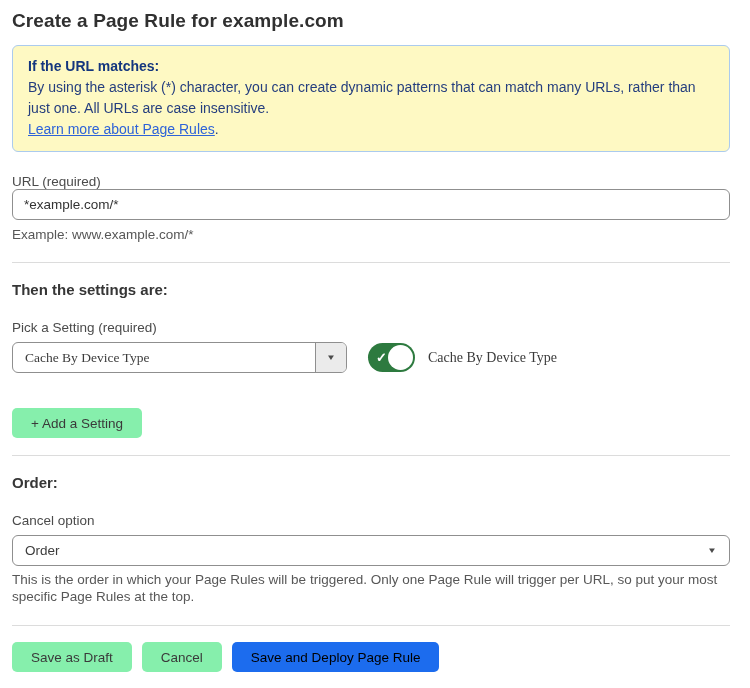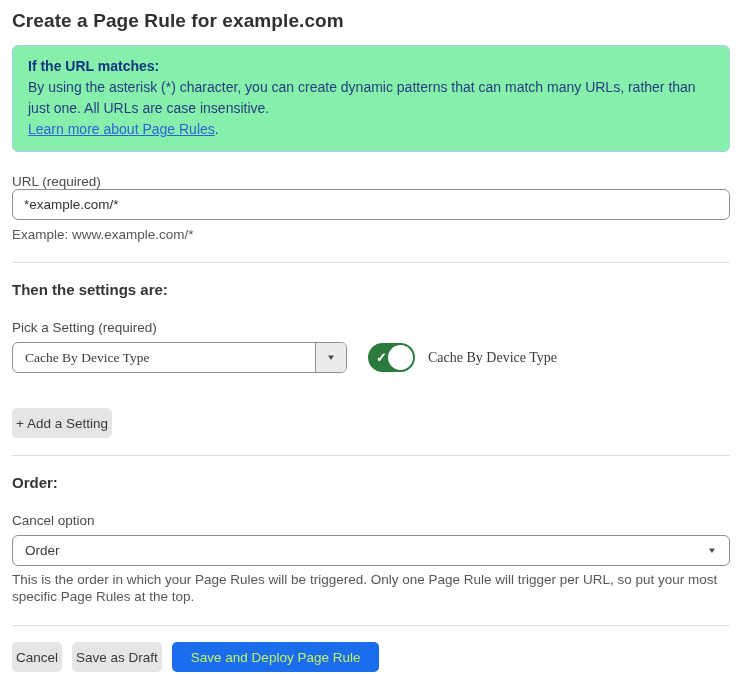--- a/index.html
+++ b/index.html
@@ -15,21 +15,21 @@
   .page-title {
     font-size: 19px;
     font-weight: 700;
     color: #303030;
     margin: 4px 0 0;
     letter-spacing: .1px;
   }
 
   .info-box {
     margin-top: 13px;
-    background: #86efac;
+    background: #fef9c3;
     border: 1px solid #abcbee;
     border-radius: 6px;
     padding: 10px 15px 11px;
     font-size: 14px;
     line-height: 21px;
   }
   .info-heading { font-weight: 700; color: #14367e; }
   .info-body { color: #253e7e; }
   .info-link { color: #2e63d8; text-decoration: underline; cursor: pointer; }
   .info-period { color: #253e7e; }
@@ -150,22 +150,22 @@
 
   .btn {
     font-family: inherit;
     font-size: 13.5px;
     border: none;
     border-radius: 5px;
     height: 30px;
     cursor: pointer;
     white-space: nowrap;
   }
-  .btn.gray { background: #e5e5e5; color: #3a3a3a; padding: 0 4px; }
-  .btn.primary { background: #1c6cee; color: #bef264; padding: 0 19px; }
+  .btn.gray { background: #86efac; color: #3a3a3a; padding: 0 19px; }
+  .btn.primary { background: #1c6cee; color: #000000; padding: 0 19px; }
   .add-btn { margin-top: 35px; }
 
   .order-helper {
     margin: 5px 0 0;
     font-size: 13.5px;
     color: #575757;
     line-height: 17px;
     max-width: 718px;
   }
 
@@ -224,18 +224,18 @@
   <div class="dropdown full">
     <span class="dropdown-value">Order</span>
     <span class="arrow-glyph">▼</span>
   </div>
 
   <p class="helper order-helper">This is the order in which your Page Rules will be triggered. Only one Page Rule will trigger per URL, so put your most specific Page Rules at the top.</p>
 
   <hr class="divider">
 
   <div class="actions">
+    <button class="btn gray">Save as Draft</button>
     <button class="btn gray">Cancel</button>
-    <button class="btn gray">Save as Draft</button>
     <button class="btn primary">Save and Deploy Page Rule</button>
   </div>
 
 </div>
 
 </body></html>

